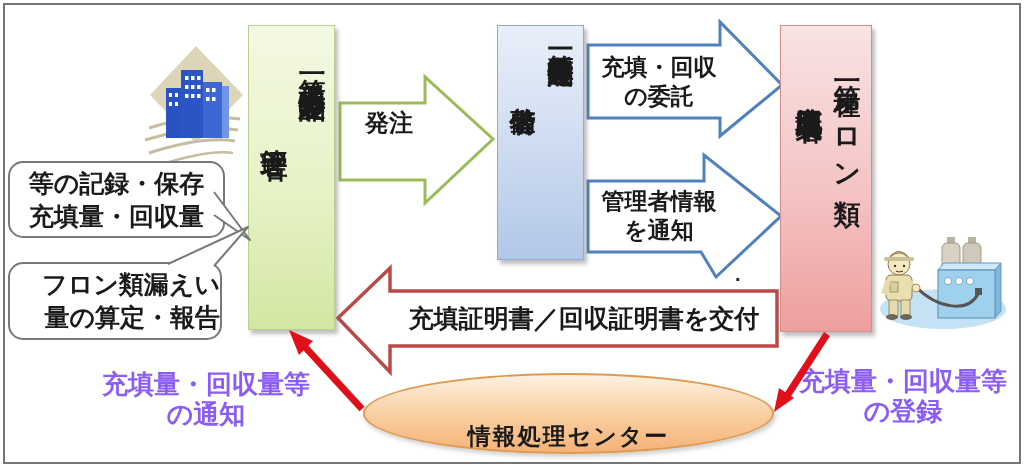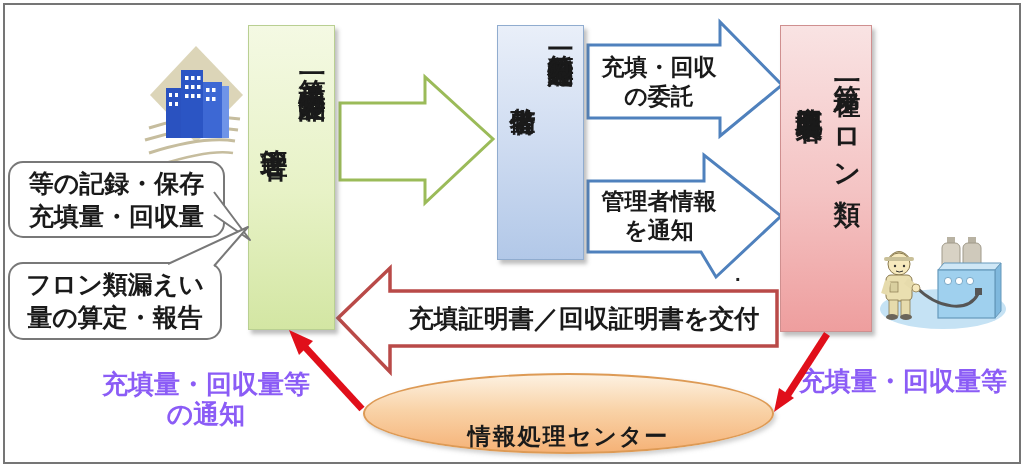--- a/index.html
+++ b/index.html
@@ -35,21 +35,21 @@
     background:linear-gradient(to bottom,#fdf1e1,#f9d3a8 45%,#f5b277);
     border:2px solid #dd9a55;box-shadow:2px 3px 4px rgba(120,120,120,.35);
     display:flex;align-items:flex-end;justify-content:center;
     font-size:23px;font-weight:bold;letter-spacing:2px;}
 
   
   .bubble{background:#fff;border:2px solid #787878;border-radius:15px;
     font-size:25px;font-weight:600;line-height:33px;text-align:center;
     display:flex;flex-direction:column;justify-content:center;}
   .bubble-record{left:8px;top:161px;width:213px;height:73px;}
-  .bubble-leak{left:8px;top:262px;width:210px;height:74px;}
+  .bubble-leak{left:8px;top:262px;width:210px;height:74px;align-items:flex-end;}
 
   
   .alabel{text-align:center;font-weight:600;}
   .lbl-order{left:343px;top:106px;width:92px;font-size:24px;line-height:33px;}
   .lbl-entrust{left:593px;top:53px;width:132px;font-size:23px;line-height:29px;}
   .lbl-notify-info{left:593px;top:187px;width:132px;font-size:23px;line-height:29px;}
   .lbl-certificate{left:392px;top:303px;width:384px;font-size:25px;line-height:30px;}
 
   
   .redlabel{color:#8b5cf6;font-weight:bold;text-align:center;}
@@ -174,37 +174,39 @@
   <div class="abs bubble bubble-leak">
     <span>フロン類漏えい</span>
     <span>量の算定・報告</span>
   </div>
 
   <div class="abs ellipse">
     <span>情報処理センター</span>
   </div>
 
   <div class="abs alabel lbl-order">
+    <div>発注</div>
   </div>
   <div class="abs alabel lbl-entrust">
     <div>充填・回収</div>
     <div>の委託</div>
   </div>
   <div class="abs alabel lbl-notify-info">
     <div>管理者情報</div>
     <div>を通知</div>
   </div>
   <div class="abs alabel lbl-certificate">充填証明書／回収証明書を交付</div>
 
   <div class="abs redlabel lbl-notify-amount">
     <div>充填量・回収量等</div>
     <div>の通知</div>
   </div>
   <div class="abs redlabel lbl-register-amount">
     <div>充填量・回収量等</div>
+    <div>の登録</div>
   </div>
 
   <div class="abs stray-dot">.</div>
 
   <svg width="1024" height="468" viewBox="0 0 1024 468" style="pointer-events:none;">
     <g>
       <path d="M214,192 L250,240 L214,215" fill="#ffffff" stroke="#787878" stroke-width="2" stroke-linejoin="round"></path>
     </g>
     <g>
       <path d="M168,264 L248,227 L214,266" fill="#ffffff" stroke="#787878" stroke-width="2" stroke-linejoin="round"></path>

